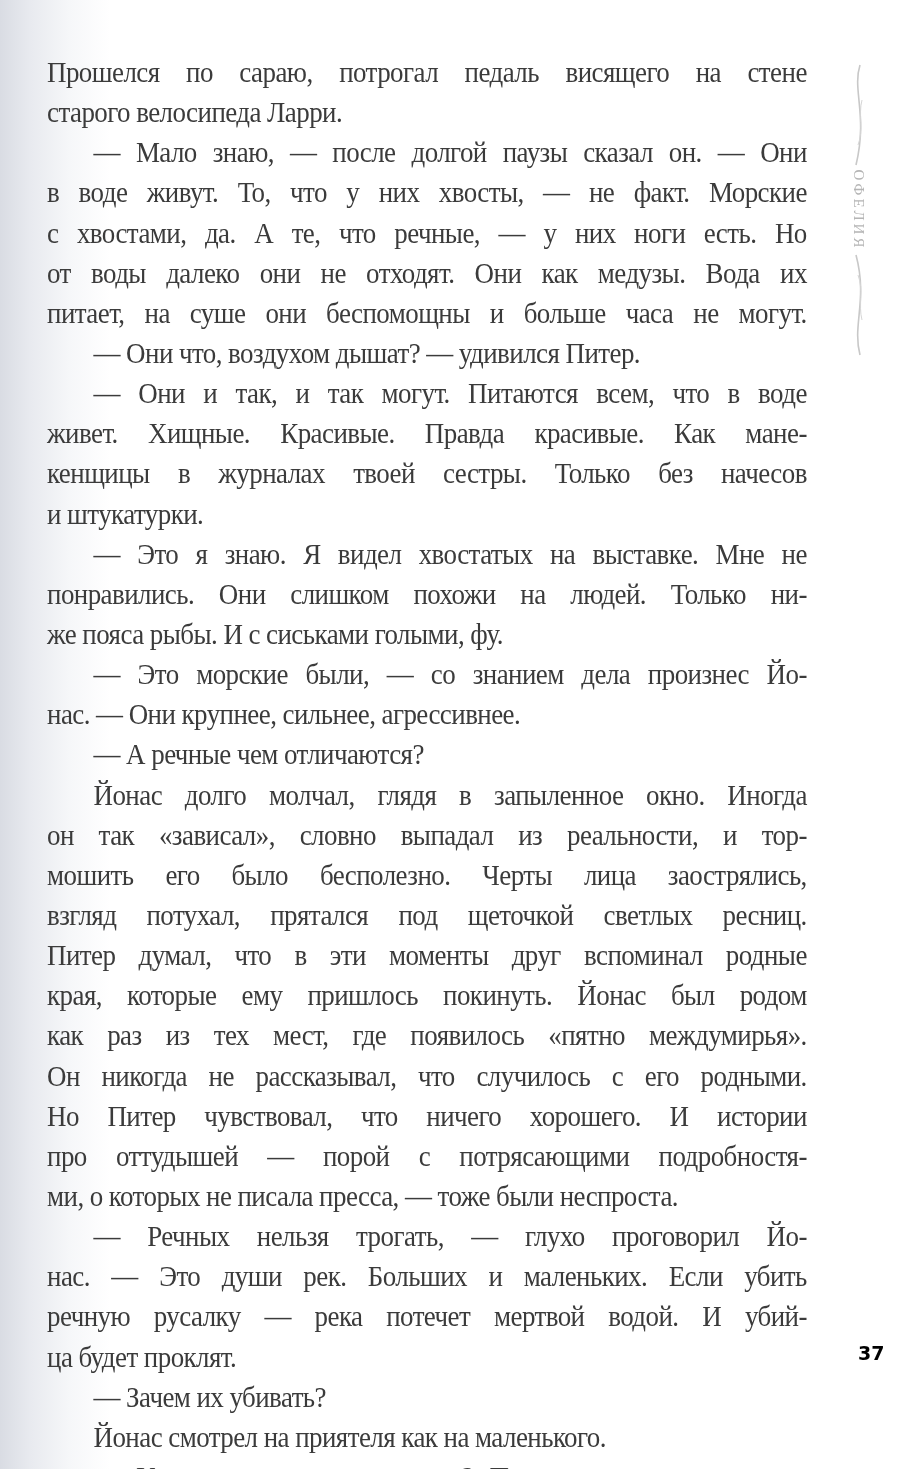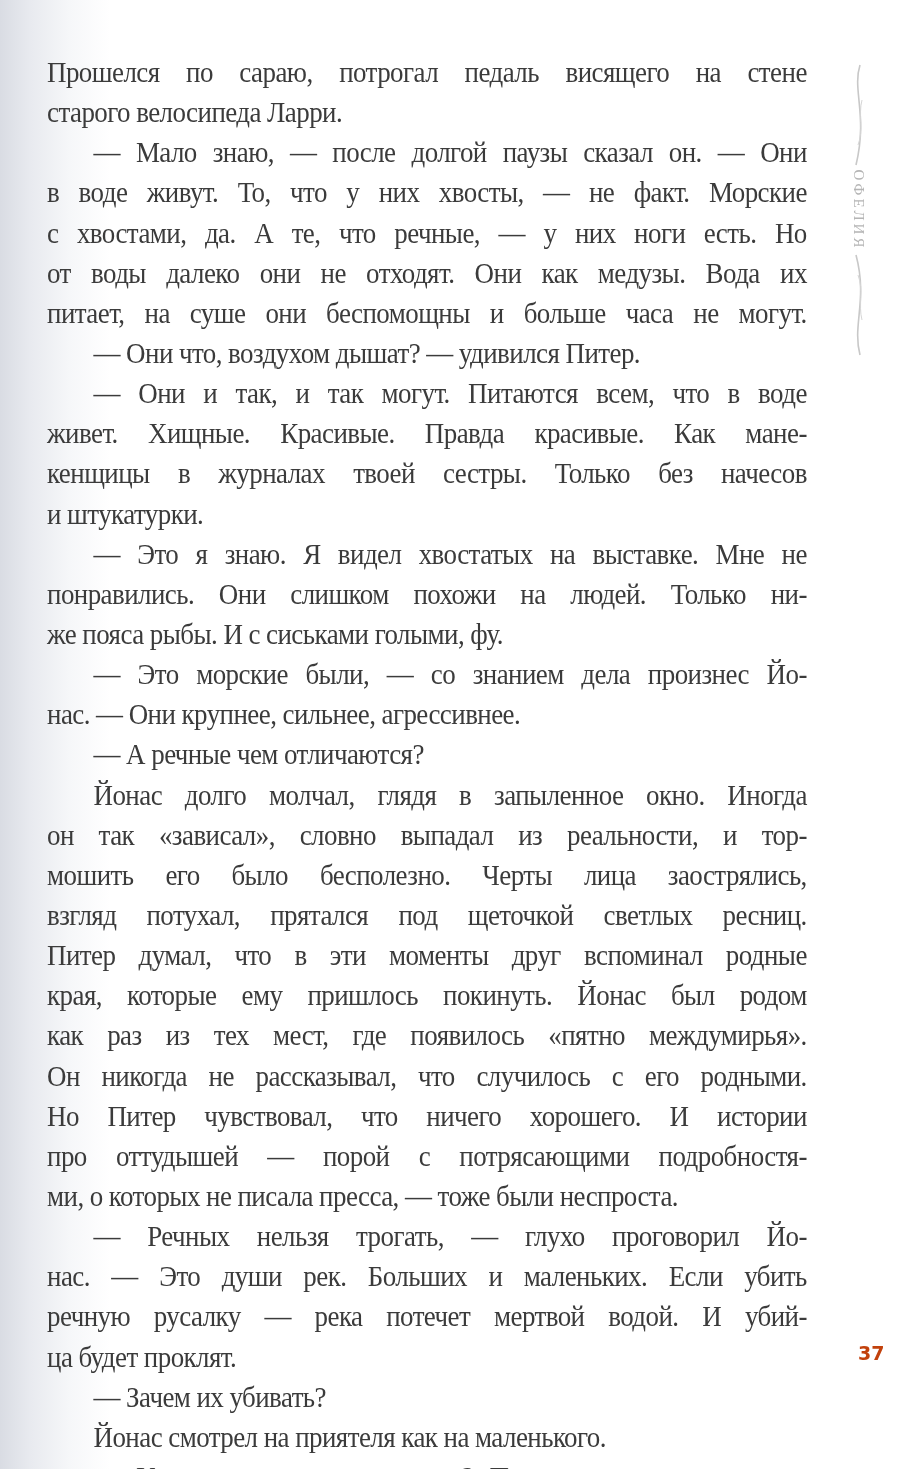--- a/index.html
+++ b/index.html
@@ -28,21 +28,21 @@
   .running-head .title {
     position: absolute; left: 50%; top: 50%;
     transform: translate(-50%, -50%) rotate(90deg);
     font-size: 15px; letter-spacing: 3px; color: #b5b5b5;
     white-space: nowrap;
   }
   .running-head svg { position: absolute; left: 0; }
   .page-number {
     position: absolute; left: 858px; top: 1342px;
     font-family: "DejaVu Sans", sans-serif; font-weight: bold;
-    font-size: 19px; color: #c2410c;
+    font-size: 19px; color: #000000;
   }
 </style>
 </head>
 <body>
 
 <div class="page-text">
   <span class="line">Прошелся по сараю, потрогал педаль висящего на стене</span>
   <span class="line last">старого велосипеда Ларри.</span>
   <span class="line indent">— Мало знаю, — после долгой паузы сказал он. — Они</span>
   <span class="line">в воде живут. То, что у них хвосты, — не факт. Морские</span>

